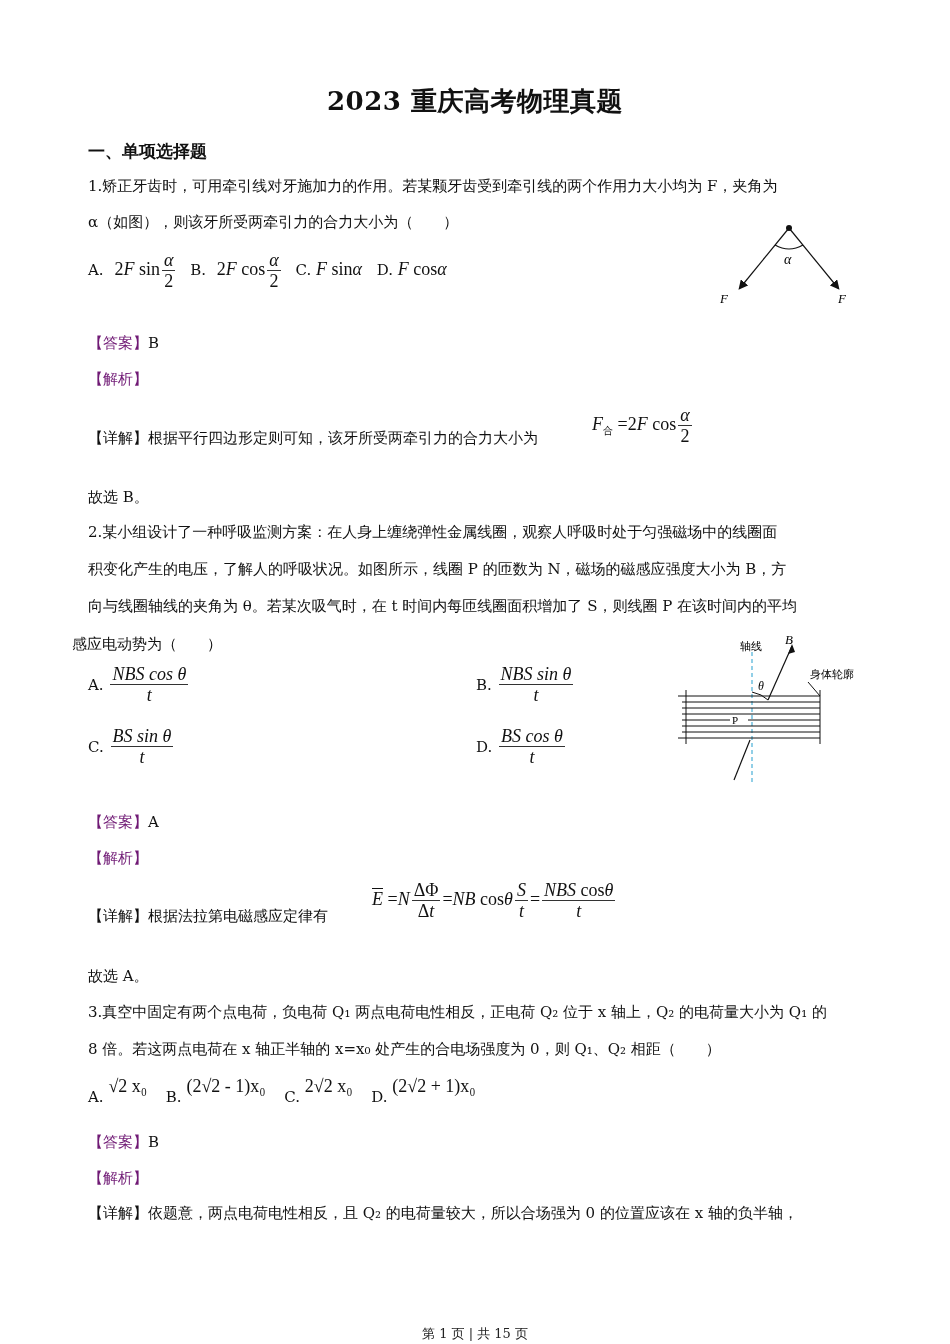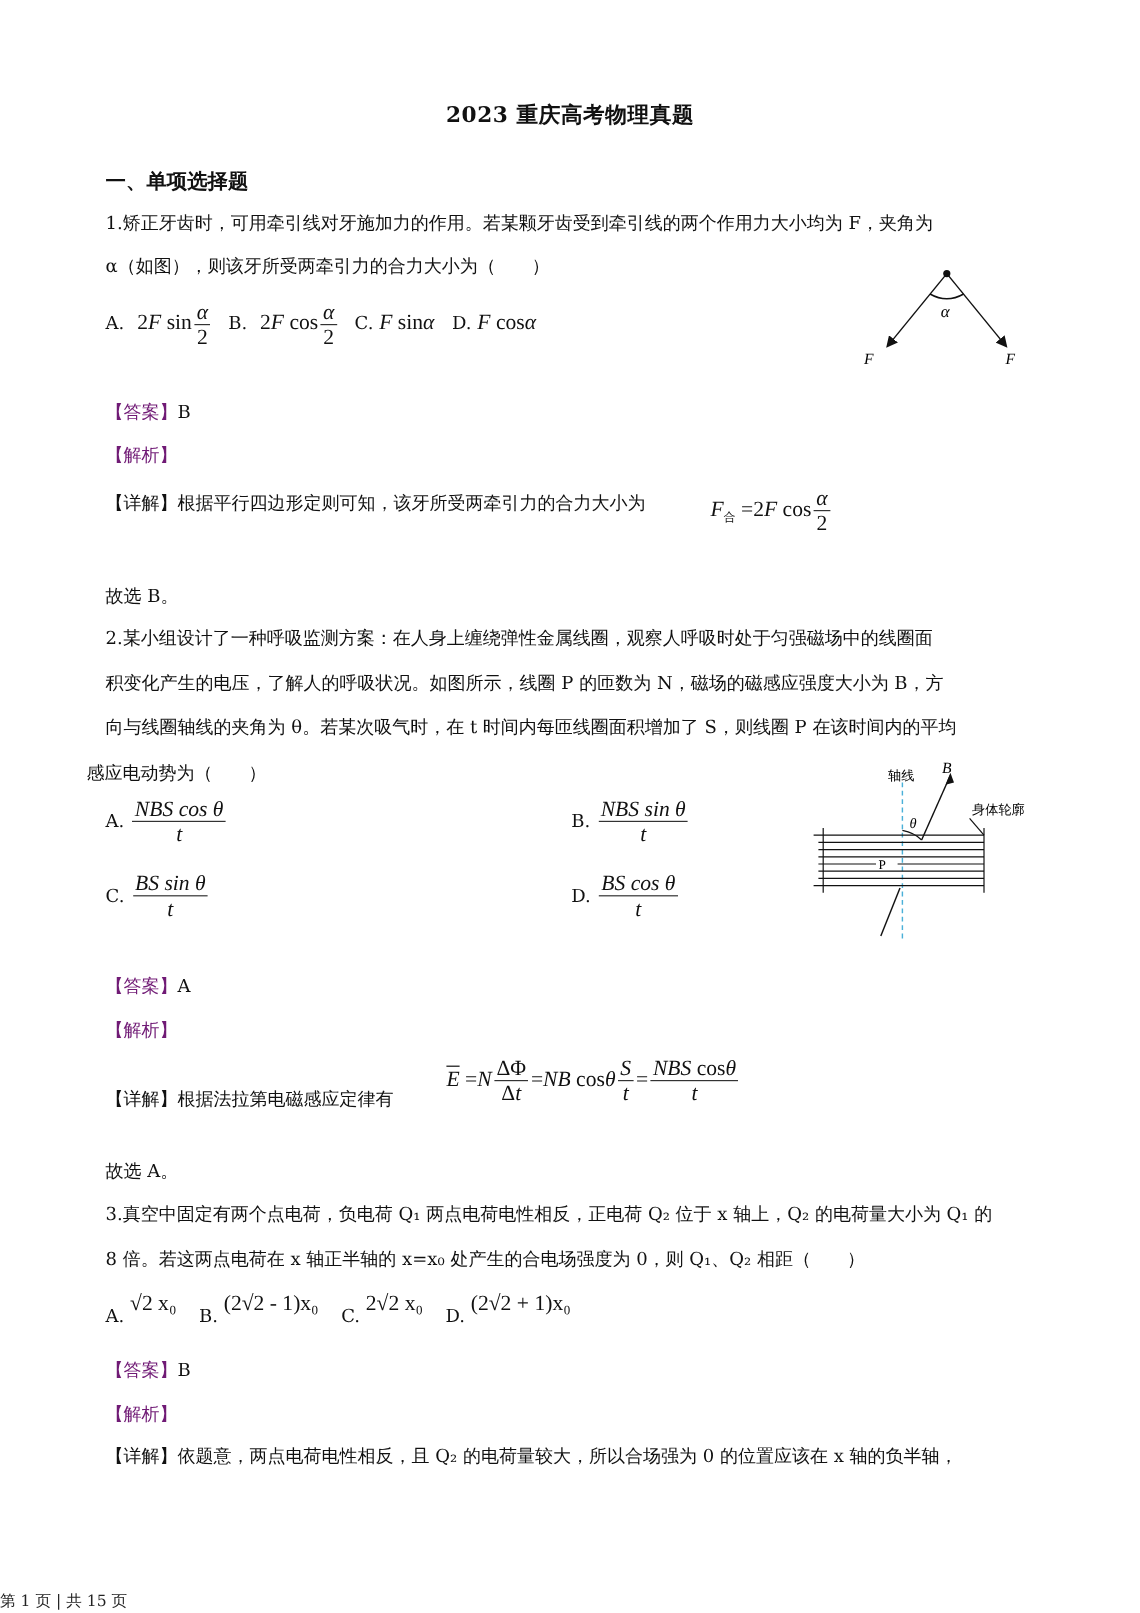--- a/index.html
+++ b/index.html
@@ -1,30 +1,30 @@
 <!DOCTYPE html>
 <html><head>
 <meta charset="utf-8">
 <style>
   html, body { margin: 0; padding: 0; background: #ffffff; }
   body { width: 950px; height: 1344px; position: relative; overflow: hidden;
     font-family: "DejaVu Serif", "Liberation Serif", serif; color: #111; font-size: 15px; }
   .abs { position: absolute; white-space: nowrap; }
-  .title { left: 0; width: 950px; top: 84px; text-align: center; font-size: 18px; font-weight: bold; letter-spacing: 0.5px; }
+  .title { left: 0; width: 950px; top: 84px; text-align: center; font-size: 26px; font-weight: bold; letter-spacing: 0.5px; }
   .section { left: 88px; top: 140px; font-size: 17px; font-weight: bold; }
   .para { font-size: 15px; line-height: 20px; }
   .tag { color: #701a75; }
   .tagk { color: #111; }
   .m { font-family: "Liberation Serif", "DejaVu Serif", serif; }
   .mi { font-family: "Liberation Serif", "DejaVu Serif", serif; font-style: italic; }
   .frac { display: inline-flex; flex-direction: column; align-items: center; vertical-align: middle; margin: 0 2px; }
   .frac .num { border-bottom: 1.3px solid #333; padding: 0 2px; line-height: 20px; }
   .frac .den { line-height: 20px; }
   .mathlg { font-family: "Liberation Serif", serif; font-size: 18px; }
-  .footer { left: 0; width: 950px; top: 1325px; text-align: left; font-size: 13px; color: #222; }
+  .footer { left: 0; width: 950px; top: 1325px; text-align: center; font-size: 13px; color: #222; }
   sub { font-size: 10px; }
 </style>
 </head>
 <body>
 
 <div class="abs title">2023 重庆高考物理真题</div>
 <div class="abs section">一、单项选择题</div>
 
 <div>
   <div class="abs para" style="left:88px; top:176px;">
@@ -69,21 +69,21 @@
     <path d="M65,25 Q79,33 93,25" fill="none" stroke="#111" stroke-width="1.2"></path>
     <text x="74" y="44" font-family="Liberation Serif, serif" font-style="italic" font-size="14">α</text>
     <text x="10" y="83" font-family="Liberation Serif, serif" font-style="italic" font-size="13">F</text>
     <text x="128" y="83" font-family="Liberation Serif, serif" font-style="italic" font-size="13">F</text>
   </svg>
 
   <div class="abs para" style="left:88px; top:333px;">
     <span class="tag">【答案】</span><span>B</span>
   </div>
   <div class="abs para tag" style="left:88px; top:369px;">【解析】</div>
-  <div class="abs para" style="left:88px; top:409px;">
+  <div class="abs para" style="left:88px; top:428px;">
     <span class="tagk">【详解】</span><span>根据平行四边形定则可知，该牙所受两牵引力的合力大小为</span>
   </div>
   <div class="abs mathlg" style="left:592px; top:405px;text-align:center;">
     <span class="mi">F</span><sub style="font-family:'DejaVu Sans',sans-serif;">合</sub> =<span class="m">2</span><span class="mi">F</span> cos<span class="frac">
         <span class="num mi">α</span>
         <span class="den m">2</span>
       </span>
   </div>
   <div class="abs para" style="left:88px; top:487px;">故选 B。</div>
 </div>

